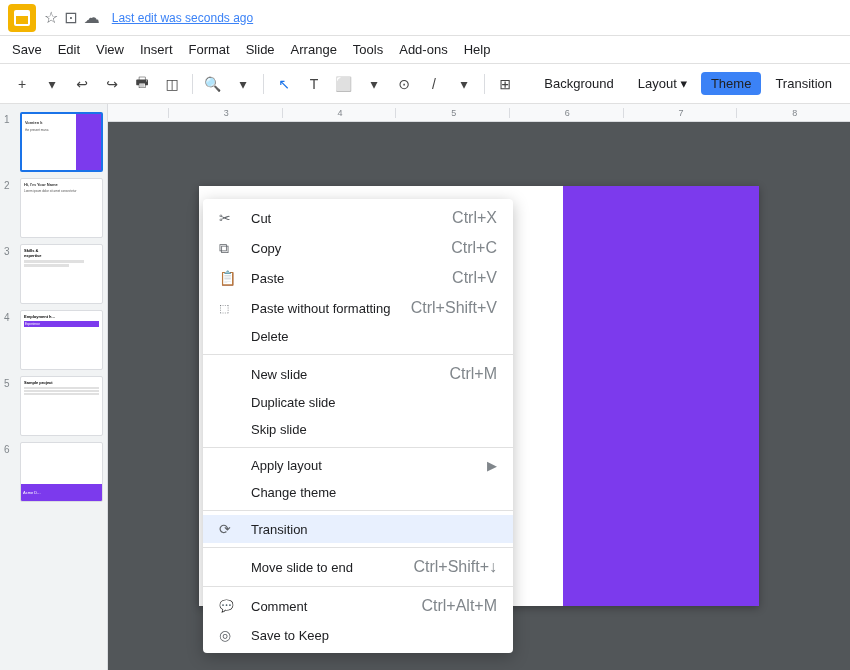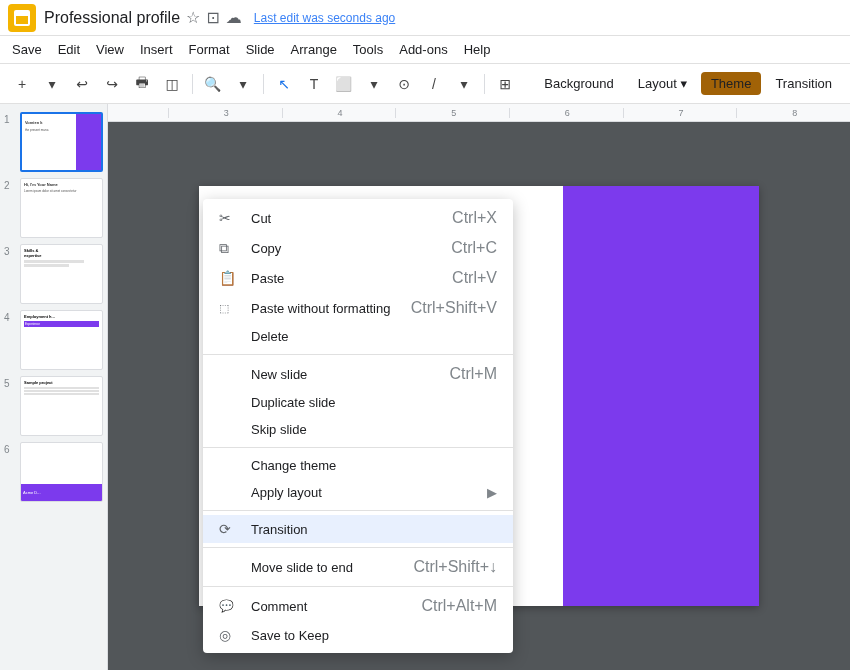--- a/index.html
+++ b/index.html
@@ -49,21 +49,21 @@
       border-radius: 4px; cursor: pointer; color: #444; font-size: 14px;
     }
     .toolbar-separator { width: 1px; height: 20px; background: #dadce0; margin: 0 4px; }
     .toolbar-right {
       margin-left: auto; display: flex; gap: 4px;
     }
     .toolbar-right-btn {
       padding: 4px 10px; font-size: 13px; color: #202124; cursor: pointer;
       border-radius: 4px;
     }
-    .toolbar-right-btn.active { background: #a16207; }
+    .toolbar-right-btn.active { background: #3b82f6; }
 
     
     #main {
       display: flex; height: calc(670px - 104px);
     }
 
     
     #slides-panel {
       width: 108px; background: #f1f3f4; border-right: 1px solid #dadce0;
       overflow-y: auto; padding: 8px 4px; display: flex; flex-direction: column; gap: 6px;
@@ -129,21 +129,20 @@
       pointer-events: none;
     }
   </style>
 </head>
 <body>
 
 <div id="title-bar">
   <div id="app-icon">
     <div id="app-icon-inner"></div>
   </div>
-  <span class="title-text">Professional profile</span>
   <div class="title-icons">
     <span>☆</span>
     <span>⊡</span>
     <span>☁</span>
   </div>
   <span class="last-edit">Last edit was seconds ago</span>
 </div>
 
 <div id="menu-bar">
   <div class="menu-item">Save</div>
@@ -320,27 +319,27 @@
       <div class="ctx-item">
         <span class="ctx-icon"></span>
         <span>Skip slide</span>
       </div>
 
       <div class="ctx-separator"></div>
 
 
       <div class="ctx-item">
         <span class="ctx-icon"></span>
-        <span>Change theme</span>
-      </div>
-
-      <div class="ctx-item">
-        <span class="ctx-icon"></span>
         <span>Apply layout</span>
         <span class="ctx-arrow">▶</span>
+      </div>
+
+      <div class="ctx-item">
+        <span class="ctx-icon"></span>
+        <span>Change theme</span>
       </div>
 
       <div class="ctx-separator"></div>
 
       <div class="ctx-item highlighted">
         <span class="ctx-icon" style="color:#5f6368;">⟳</span>
         <span>Transition</span>
       </div>
 
       <div class="ctx-separator"></div>

